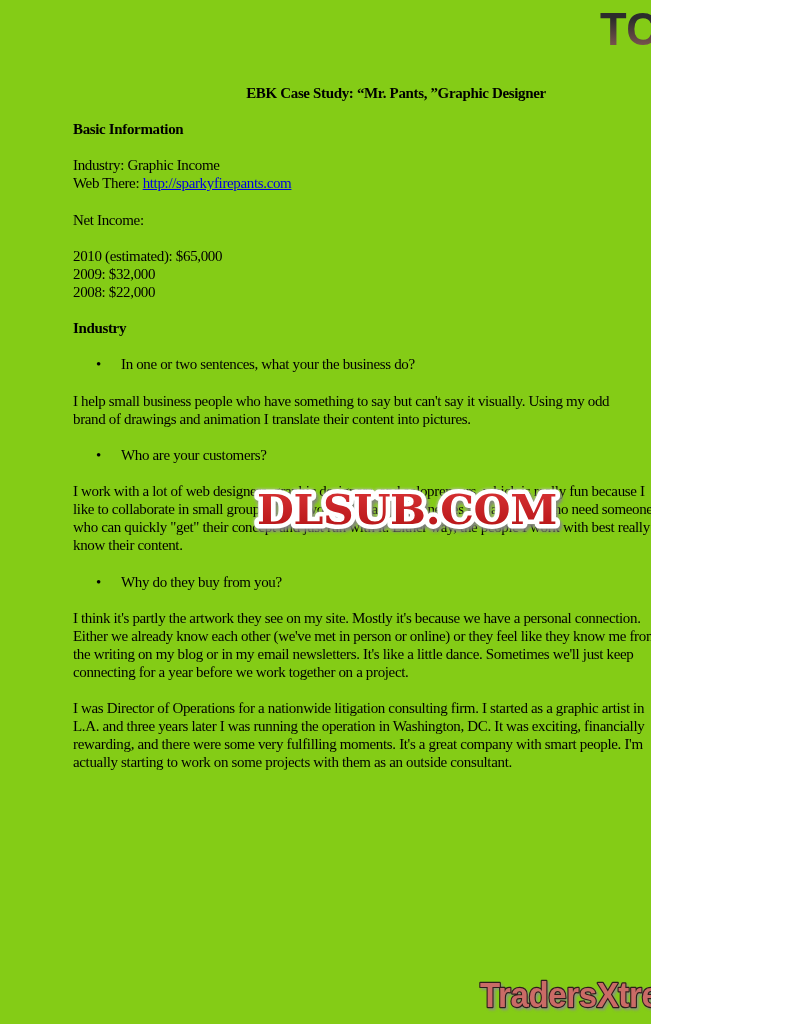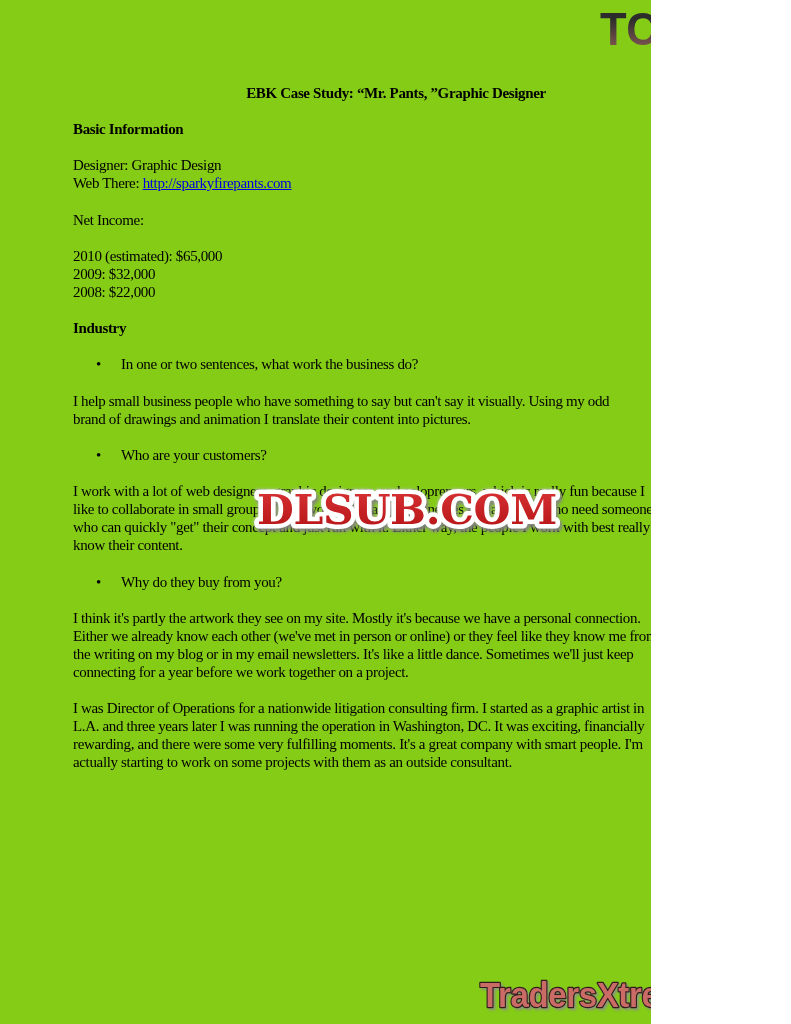--- a/index.html
+++ b/index.html
@@ -50,32 +50,32 @@
   </svg>
 
   <div class="content">
 
     <p class="para title">EBK Case Study: “Mr. Pants, ”Graphic Designer</p>
 
     <p class="para heading">Basic Information</p>
 
 
     <p class="para">
-      <span>Designer: Graphic Design</span><br>
+      <span>Industry: Graphic Income</span><br>
       <span>Web There: </span><a class="link" href="#" style="color: rgb(0, 0, 224);">http://sparkyfirepants.com</a>
     </p>
 
     <p class="para">Net Income:</p>
 
     <p class="para">2010 (estimated): $65,000<br>2009: $32,000<br>2008: $22,000</p>
 
 
     <p class="para heading">Industry</p>
 
-    <p class="para q">In one or two sentences, what work the business do?</p>
+    <p class="para q">In one or two sentences, what your the business do?</p>
     <p class="para">I help small business people who have something to say but can't say it visually. Using my odd<br>brand of drawings and animation I translate their content into pictures.</p>
 
     <p class="para q">Who are your customers?</p>
     <p class="para">I work with a lot of web designers, graphic designers, and solopreneurs, which is really fun because I<br>like to collaborate in small groups. I also work with larger businesses and agencies who need someone<br>who can quickly "get" their concept and just run with it. Either way, the people I work with best really<br>know their content.</p>
 
     <p class="para q">Why do they buy from you?</p>
     <p class="para">I think it's partly the artwork they see on my site. Mostly it's because we have a personal connection.<br>Either we already know each other (we've met in person or online) or they feel like they know me from<br>the writing on my blog or in my email newsletters. It's like a little dance. Sometimes we'll just keep<br>connecting for a year before we work together on a project.</p>
 
     <p class="para">I was Director of Operations for a nationwide litigation consulting firm. I started as a graphic artist in<br>L.A. and three years later I was running the operation in Washington, DC. It was exciting, financially<br>rewarding, and there were some very fulfilling moments. It's a great company with smart people. I'm<br>actually starting to work on some projects with them as an outside consultant.</p>
 

